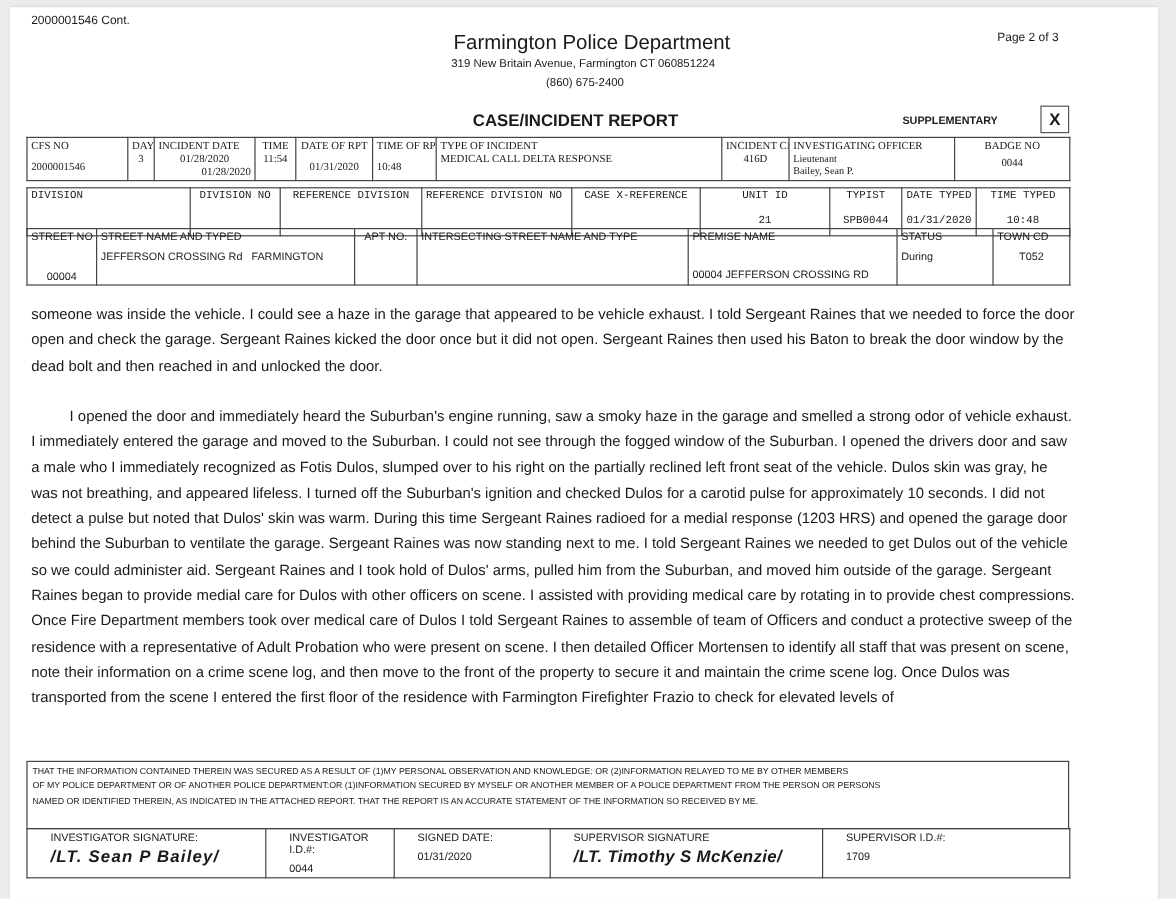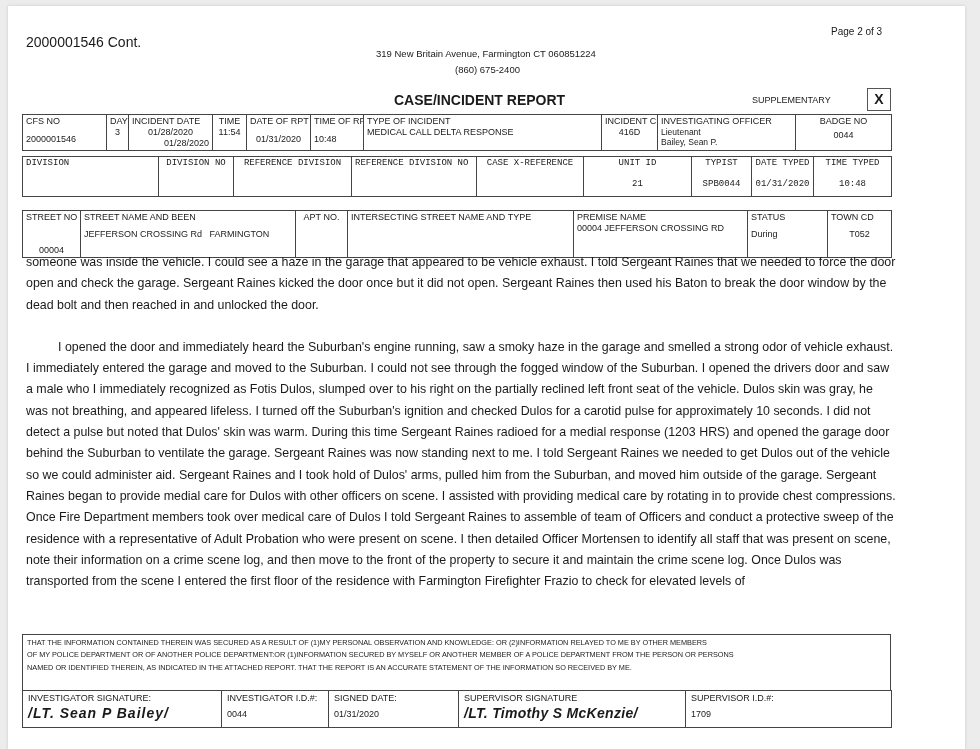--- a/index.html
+++ b/index.html
@@ -9,27 +9,27 @@
     font-family:"Liberation Sans", sans-serif;
     color:#1a1a1a;
     position:relative;
   }
   .page {
     position:absolute; left:8px; top:6px; width:957px; height:748px;
     background:#fff;
     box-shadow:0 0 3px rgba(0,0,0,0.15);
   }
   .abs { position:absolute; white-space:nowrap; }
-  .cont { left:18px; top:28px; font-size:14px; }
+  .cont { left:18px; top:6px; font-size:10px; }
   .dept { left:370px; top:20px; font-size:17px; }
   .addr { left:368px; top:42px; font-size:9.5px; }
   .phone { left:447px; top:58px; font-size:9.5px; }
   .pageno { left:823px; top:20px; font-size:10px; }
   .rtitle { left:386px; top:86px; font-size:14px; font-weight:bold; }
-  .suppl { left:744px; top:89px; font-size:9px; font-weight:normal; }
+  .suppl { left:744px; top:89px; font-size:9px; font-weight:bold; }
   .xbox {
     left:859px; top:82px; width:22px; height:21px; border:1px solid #555;
     font-size:14px; font-weight:bold; text-align:center; line-height:21px;
   }
   table.hdr {
     position:absolute; border-collapse:collapse; left:14px;
     font-size:9px; table-layout:fixed;
   }
   table.hdr td {
     border:1px solid #444; vertical-align:top; padding:1px 3px; overflow:hidden;
@@ -46,37 +46,38 @@
   .body-text p.ind { text-indent:32px; margin-top:21px; }
   .affid {
     position:absolute; left:14px; top:628px; width:869px;
     border:1.5px solid #444; font-size:7.3px; line-height:12.3px;
     padding:2px 4px; box-sizing:border-box; height:57px;
   }
   table.sig {
     position:absolute; left:14px; top:684px; border-collapse:collapse;
     font-size:9px; table-layout:fixed;
   }
-  table.sig td { border:1.5px solid #444; vertical-align:top; padding:2px 5px; }
+  table.sig td { border:1.5px solid #444; vertical-align:top; padding:2px 19px; }
   .sigval { font-size:14px; font-style:italic; font-weight:bold; letter-spacing:1px; display:block; margin-top:2px; }
   .sigplain { font-size:9px; display:block; margin-top:6px; }
 </style>
 </head>
 <body>
 
 <div class="page">
   <div class="abs cont">2000001546 Cont.</div>
+  <div class="abs dept">Farmington Police Department</div>
   <div class="abs addr">319 New Britain Avenue, Farmington  CT 060851224</div>
   <div class="abs phone">(860) 675-2400</div>
   <div class="abs pageno">Page 2 of 3</div>
   <div class="abs rtitle">CASE/INCIDENT REPORT</div>
   <div class="abs suppl">SUPPLEMENTARY</div>
   <div class="abs xbox">X</div>
 
-  <table class="hdr" style="top:108px; width:869px;">
+  <table class="hdr" style="top:108px; width:869px;font-family:Liberation Serif, serif;">
     <colgroup>
       <col style="width:84px">
         <col style="width:22px">
         <col style="width:84px">
         <col style="width:34px">
       <col style="width:64px">
         <col style="width:53px">
         <col style="width:238px">
         <col style="width:56px">
       <col style="width:138px">
@@ -173,49 +174,49 @@
         <span class="val" style="margin-top:10px">01/31/2020</span>
       </td>
       <td class="c">
         <span class="lbl">TIME TYPED</span>
         <span class="val" style="margin-top:10px">10:48</span>
       </td>
     </tr>
   </tbody>
     </table>
 
-  <table class="hdr" style="top:204px; width:869px;">
+  <table class="hdr" style="top:184px; width:869px;">
     <colgroup>
       <col style="width:58px">
         <col style="width:215px">
         <col style="width:52px">
         <col style="width:226px">
       <col style="width:174px">
         <col style="width:80px">
         <col style="width:64px">
     </colgroup>
     <tbody>
         <tr style="height:38px">
       <td>
         <span class="lbl">STREET NO</span>
         <span class="val c" style="margin-top:22px">00004</span>
       </td>
       <td>
-        <span class="lbl">STREET NAME AND BEEN</span>
+        <span class="lbl">STREET NAME AND TYPED</span>
         <span class="val" style="margin-top:6px;white-space:pre">JEFFERSON CROSSING Rd   FARMINGTON</span>
       </td>
       <td class="c">
         <span class="lbl">APT NO.</span>
       </td>
       <td>
         <span class="lbl">INTERSECTING STREET NAME AND TYPE</span>
       </td>
       <td>
         <span class="lbl">PREMISE NAME</span>
-        <span class="val" style="margin-top:0">00004 JEFFERSON CROSSING RD</span>
+        <span class="val" style="margin-top:21px">00004 JEFFERSON CROSSING RD</span>
       </td>
       <td>
         <span class="lbl">STATUS</span>
         <span class="val" style="margin-top:6px">During</span>
       </td>
       <td>
         <span class="lbl">TOWN CD</span>
         <span class="val c" style="margin-top:6px">T052</span>
       </td>
     </tr>

